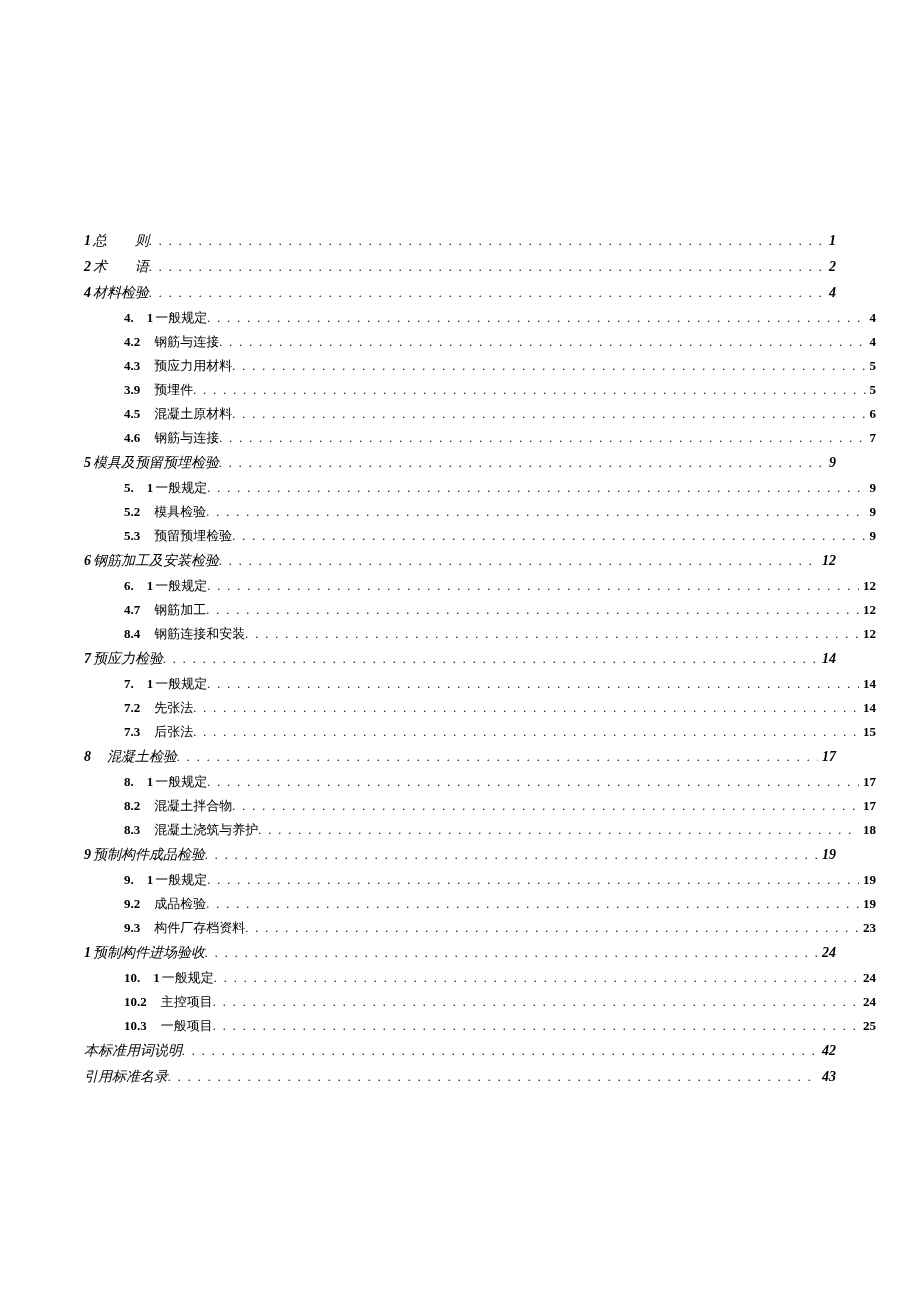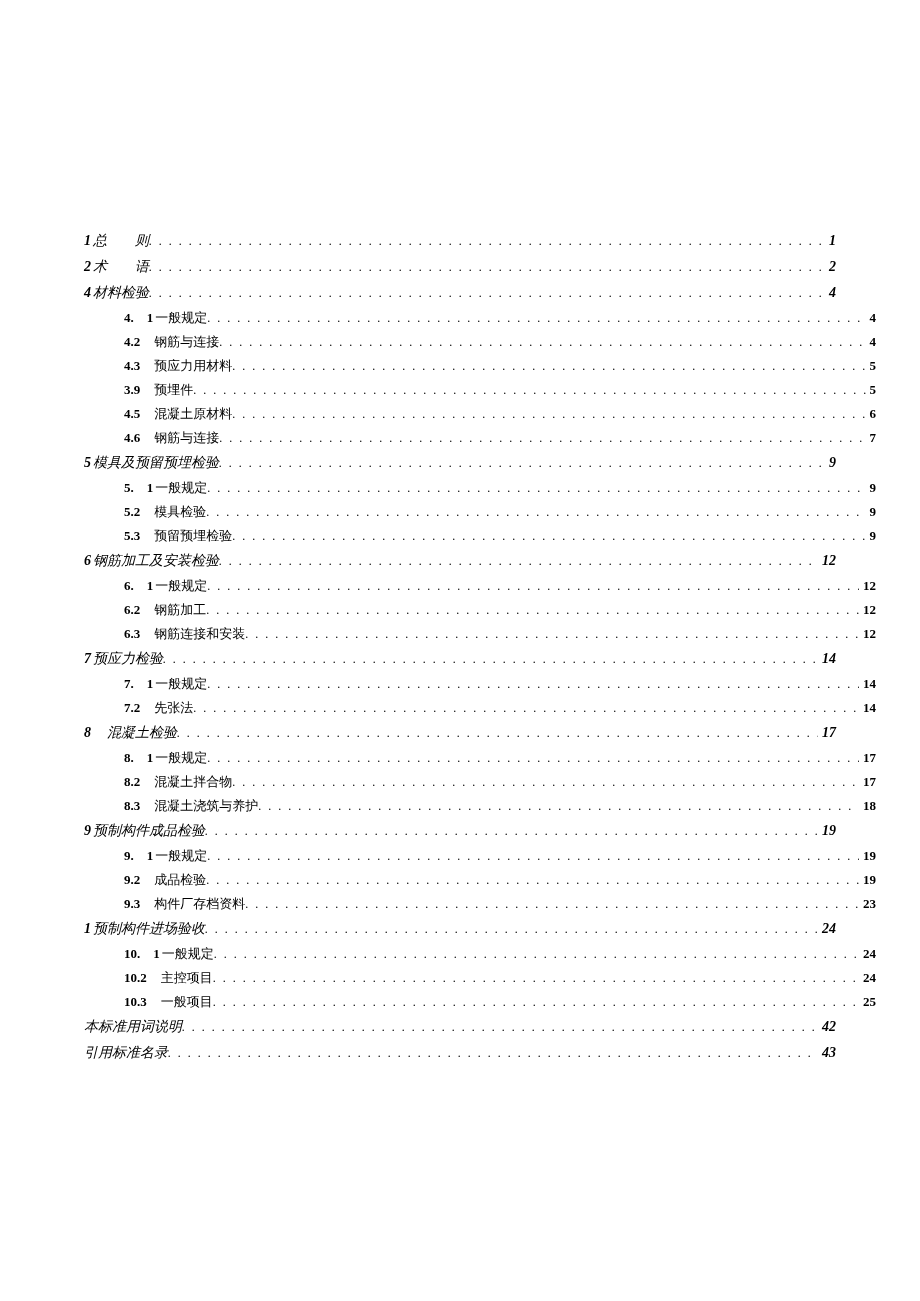--- a/index.html
+++ b/index.html
@@ -143,43 +143,48 @@
         <span class="toc-label"><span class="toc-num">6</span><span class="toc-title-text">钢筋加工及安装检验</span></span>
         <span class="toc-leader"></span>
         <span class="toc-page">12</span>
       </div>
       <div class="toc-line level2">
         <span class="toc-label"><span class="toc-num">6.　1</span><span class="toc-title-text" style="padding-left: 0px;">一般规定</span></span>
         <span class="toc-leader"></span>
         <span class="toc-page">12</span>
       </div>
       <div class="toc-line level2">
-        <span class="toc-label"><span class="toc-num">6.2</span><span class="toc-title-text">钢筋加工</span></span>
-        <span class="toc-leader"></span>
-        <span class="toc-page">12</span>
-      </div>
-      <div class="toc-line level2">
-        <span class="toc-label"><span class="toc-num">6.3</span><span class="toc-title-text">钢筋连接和安装</span></span>
+        <span class="toc-label"><span class="toc-num">4.7</span><span class="toc-title-text">钢筋加工</span></span>
+        <span class="toc-leader"></span>
+        <span class="toc-page">12</span>
+      </div>
+      <div class="toc-line level2">
+        <span class="toc-label"><span class="toc-num">8.4</span><span class="toc-title-text">钢筋连接和安装</span></span>
         <span class="toc-leader"></span>
         <span class="toc-page">12</span>
       </div>
       <div class="toc-line level1">
         <span class="toc-label"><span class="toc-num">7</span><span class="toc-title-text">预应力检验</span></span>
         <span class="toc-leader"></span>
         <span class="toc-page">14</span>
       </div>
       <div class="toc-line level2">
         <span class="toc-label"><span class="toc-num">7.　1</span><span class="toc-title-text" style="padding-left: 0px;">一般规定</span></span>
         <span class="toc-leader"></span>
         <span class="toc-page">14</span>
       </div>
       <div class="toc-line level2">
         <span class="toc-label"><span class="toc-num">7.2</span><span class="toc-title-text">先张法</span></span>
         <span class="toc-leader"></span>
         <span class="toc-page">14</span>
+      </div>
+      <div class="toc-line level2">
+        <span class="toc-label"><span class="toc-num">7.3</span><span class="toc-title-text">后张法</span></span>
+        <span class="toc-leader"></span>
+        <span class="toc-page">15</span>
       </div>
       <div class="toc-line level1">
         <span class="toc-label"><span class="toc-num">8</span><span class="toc-title-text">　混凝土检验</span></span>
         <span class="toc-leader"></span>
         <span class="toc-page">17</span>
       </div>
       <div class="toc-line level2">
         <span class="toc-label"><span class="toc-num">8.　1</span><span class="toc-title-text" style="padding-left: 0px;">一般规定</span></span>
         <span class="toc-leader"></span>
         <span class="toc-page">17</span>

